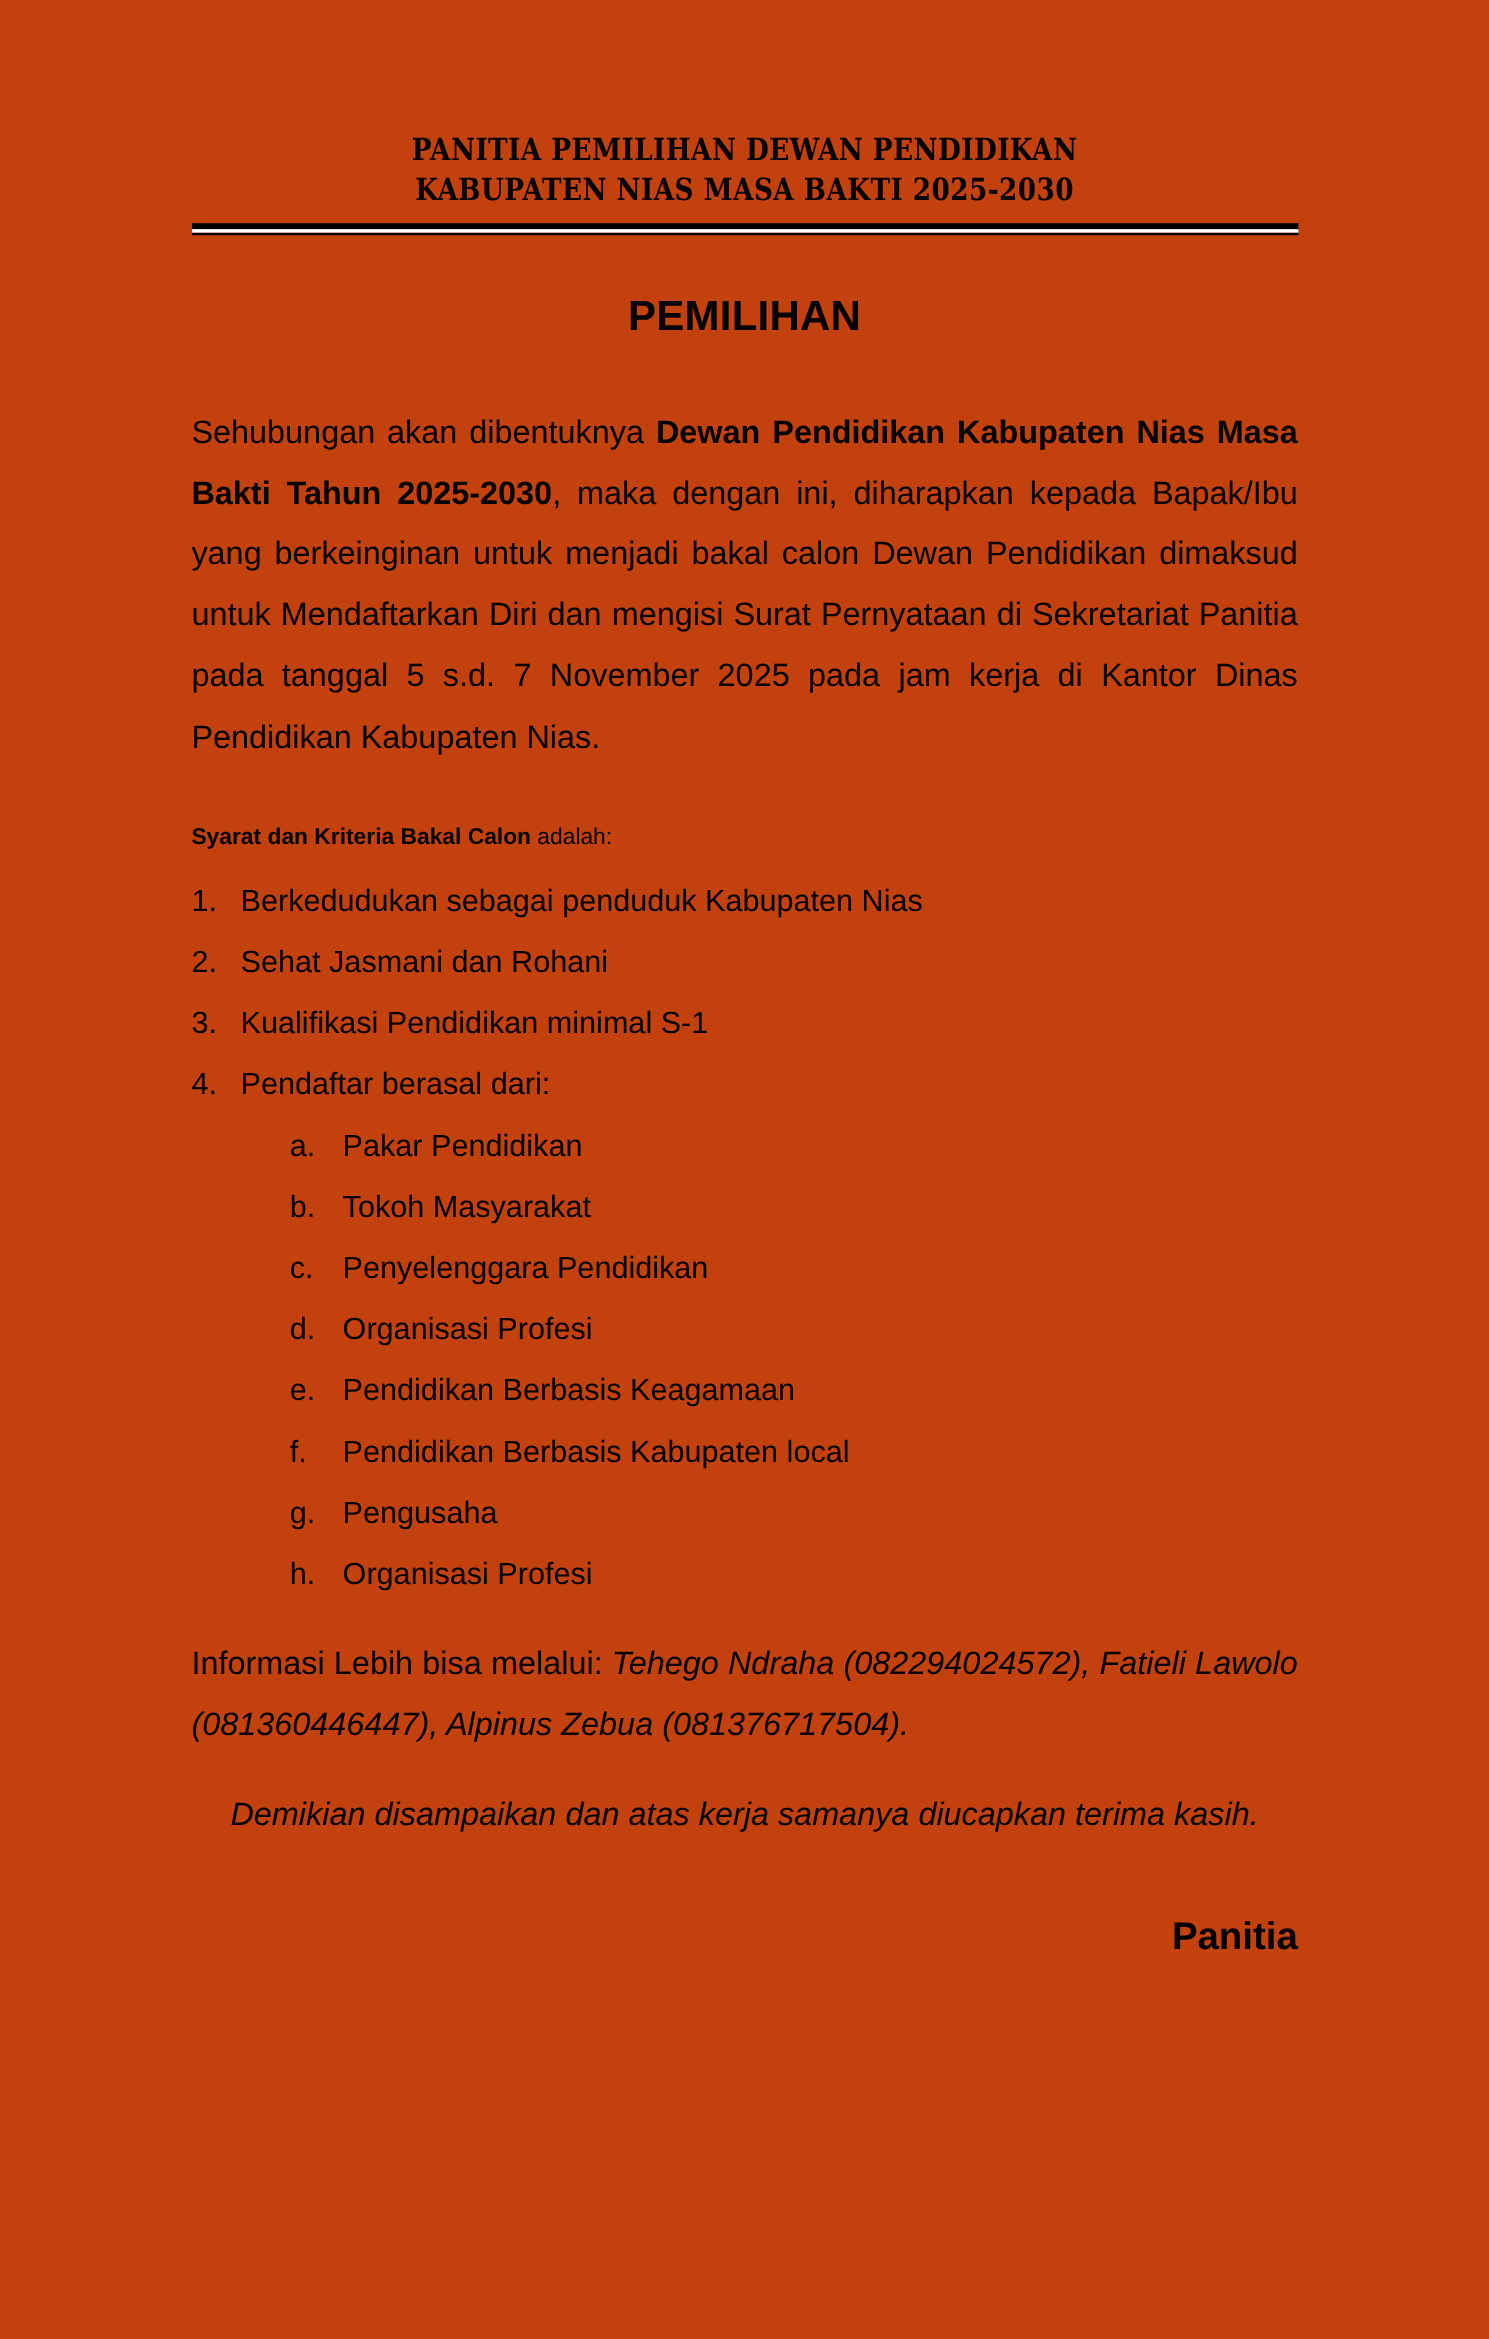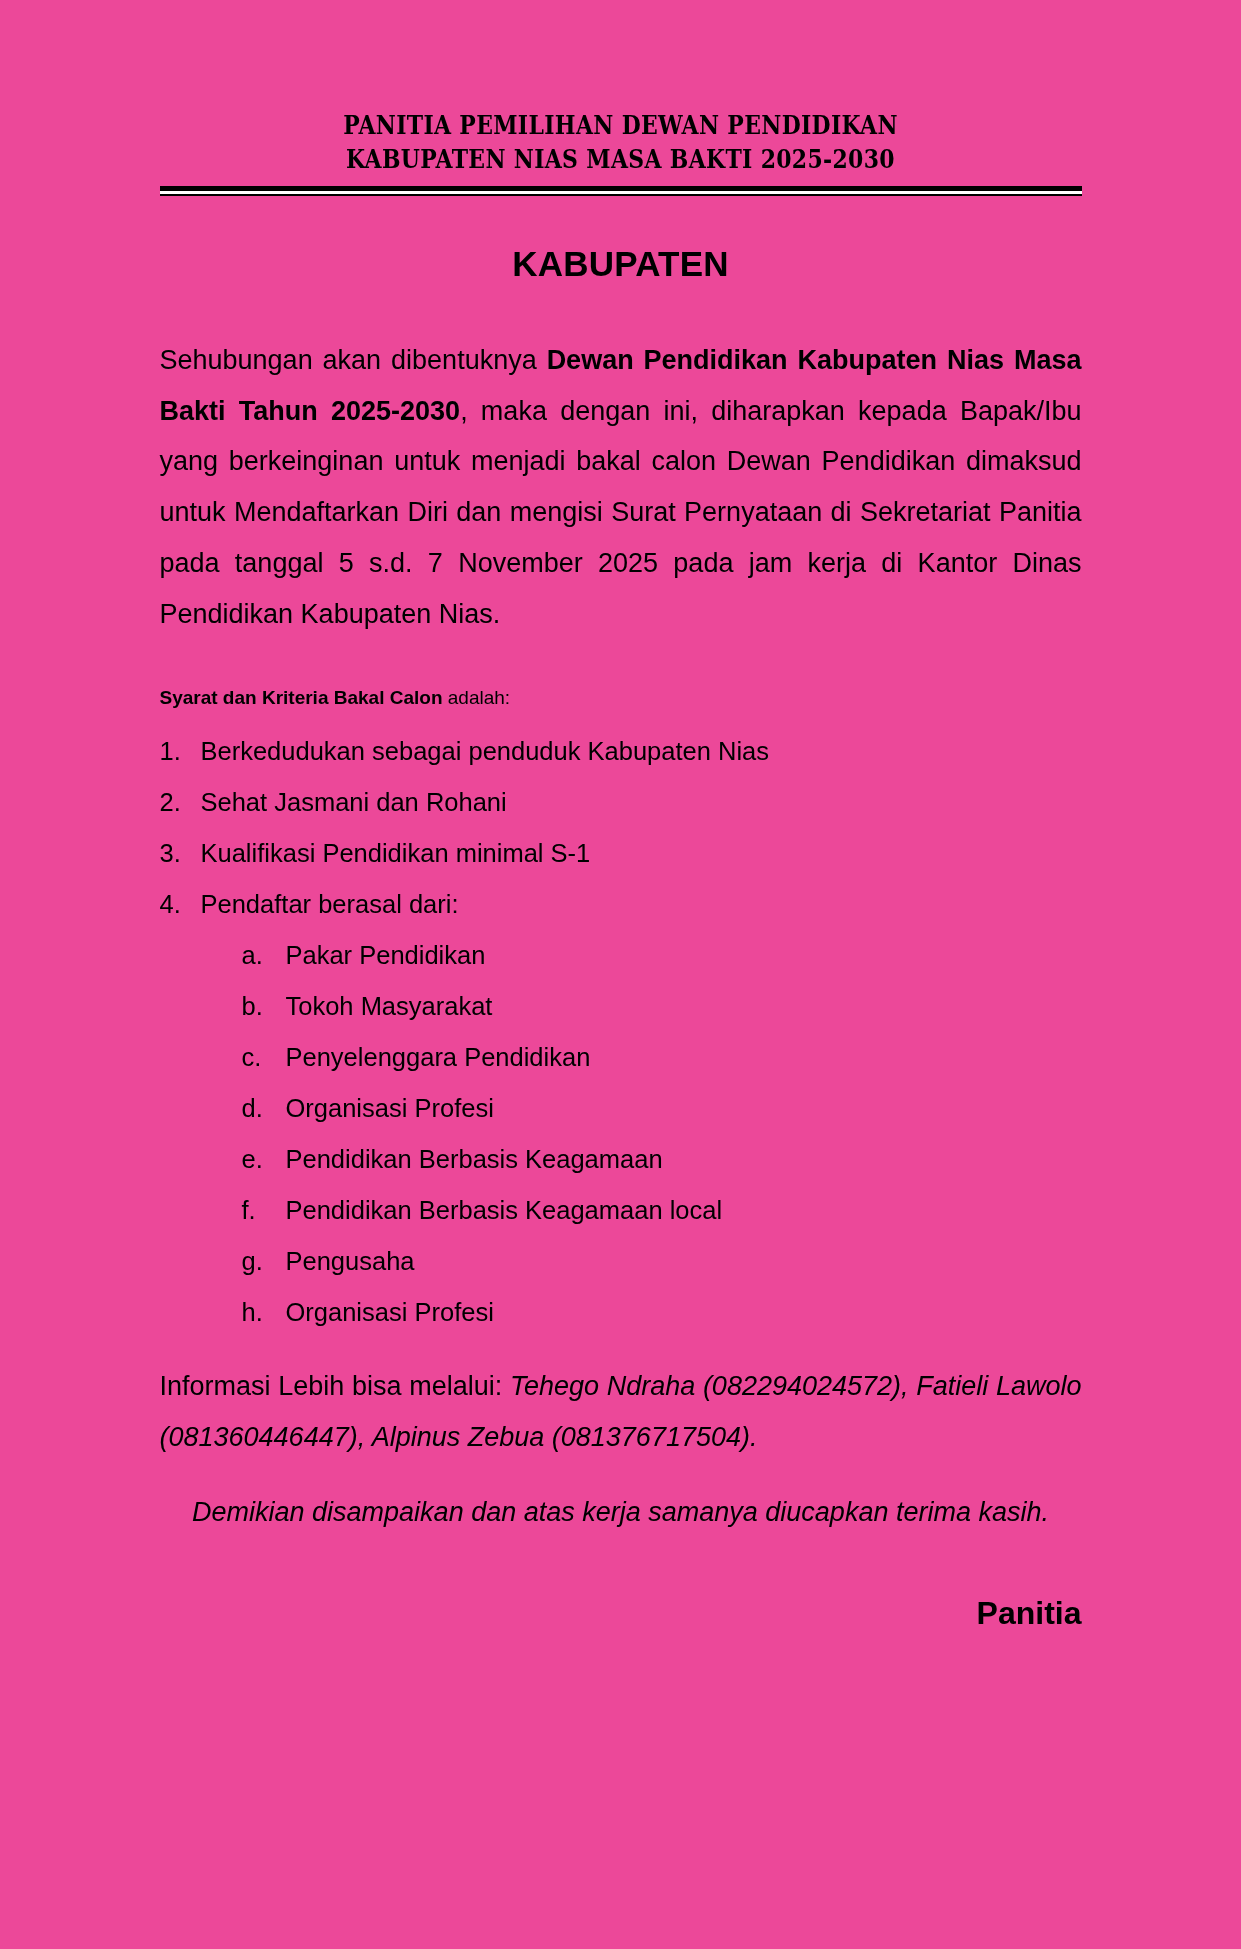--- a/index.html
+++ b/index.html
@@ -12,21 +12,21 @@
     height: 1949px;
     font-family: "Liberation Sans", sans-serif;
     color: #000000;
     -webkit-font-smoothing: antialiased;
   }
 
   .page {
     position: relative;
     width: 1241px;
     height: 1949px;
-    background: #ec4899;
+    background: #c2410c;
     box-sizing: border-box;
   }
 
   
   .letterhead {
     padding-top: 108px;
     text-align: center;
   }
   .letterhead-line {
     font-family: "DejaVu Serif", "Liberation Serif", serif;
@@ -168,21 +168,21 @@
   </div>
 
   <div class="rule-wrap">
     <div class="rule-thick"></div>
     <div class="rule-gap"></div>
     <div class="rule-thin"></div>
   </div>
 
   <div class="content">
 
-    <div class="doc-title">KABUPATEN</div>
+    <div class="doc-title">PEMILIHAN</div>
 
     <p class="para first">
       <span>Sehubungan akan dibentuknya </span><b>Dewan Pendidikan Kabupaten Nias Masa Bakti Tahun 2025-2030</b><span>, maka dengan ini, diharapkan kepada Bapak/Ibu yang berkeinginan untuk menjadi bakal calon Dewan Pendidikan dimaksud untuk Mendaftarkan Diri dan mengisi Surat Pernyataan di Sekretariat Panitia pada tanggal 5 s.d. 7 November 2025 pada jam kerja di Kantor Dinas Pendidikan Kabupaten Nias.</span>
     </p>
 
     <p class="subhead">
       <span class="lead">Syarat dan Kriteria Bakal Calon</span><span> adalah:</span>
     </p>
 
     <ol class="numlist">
@@ -218,21 +218,21 @@
           <li>
             <span class="marker">d.</span>
             <span>Organisasi Profesi</span>
           </li>
           <li>
             <span class="marker">e.</span>
             <span>Pendidikan Berbasis Keagamaan</span>
           </li>
           <li>
             <span class="marker">f.</span>
-            <span>Pendidikan Berbasis Keagamaan local</span>
+            <span>Pendidikan Berbasis Kabupaten local</span>
           </li>
           <li>
             <span class="marker">g.</span>
             <span>Pengusaha</span>
           </li>
           <li>
             <span class="marker">h.</span>
             <span>Organisasi Profesi</span>
           </li>
         </ol>

